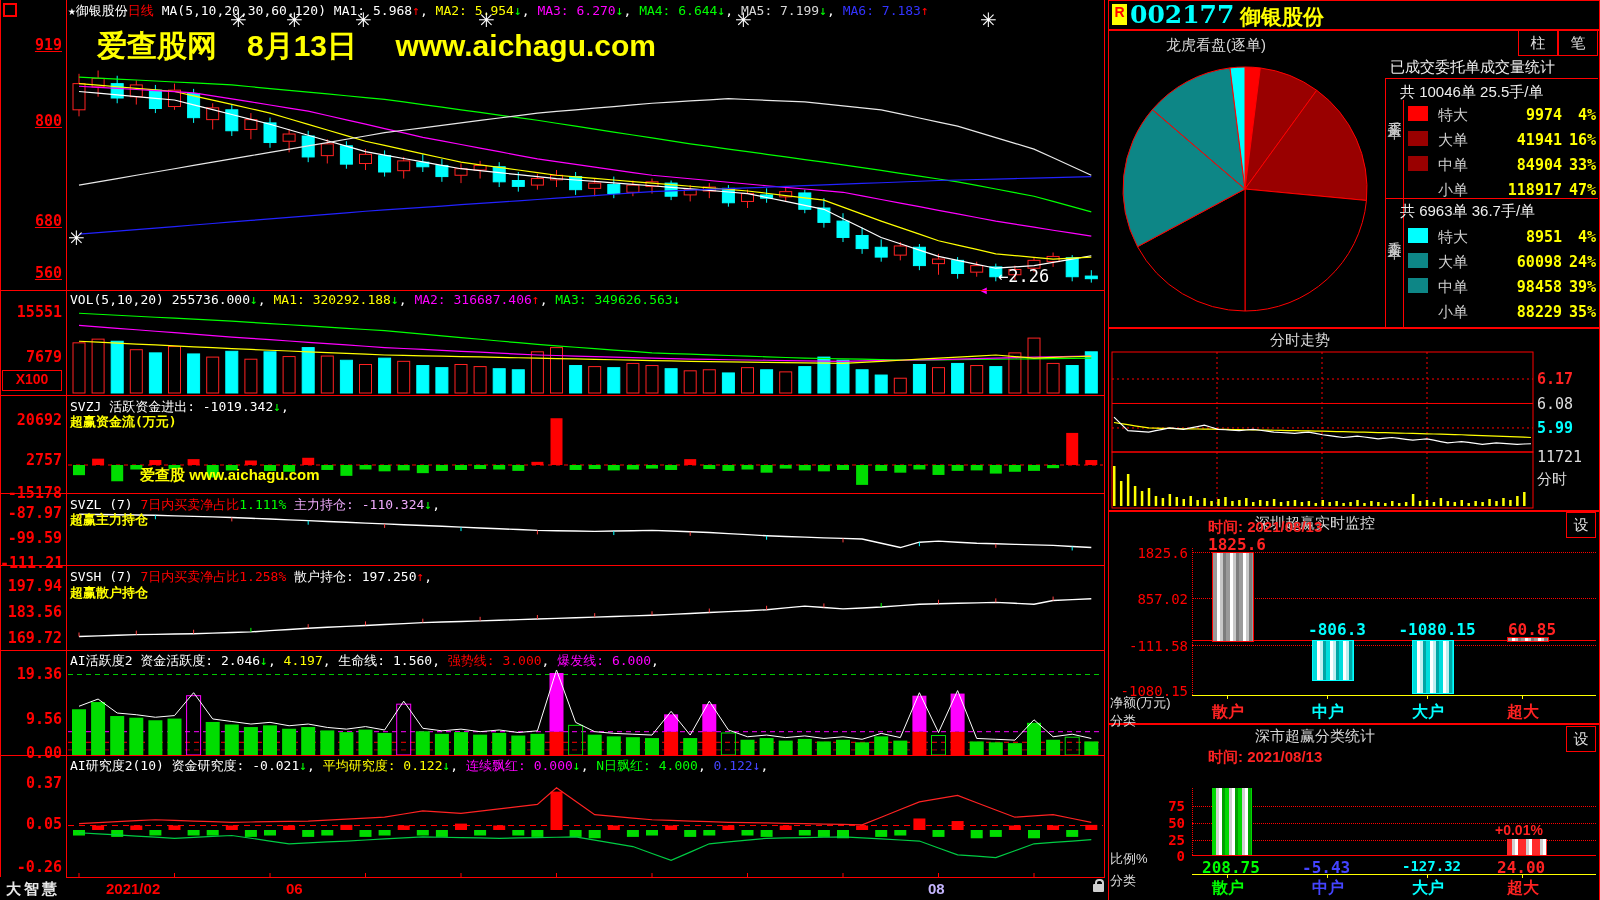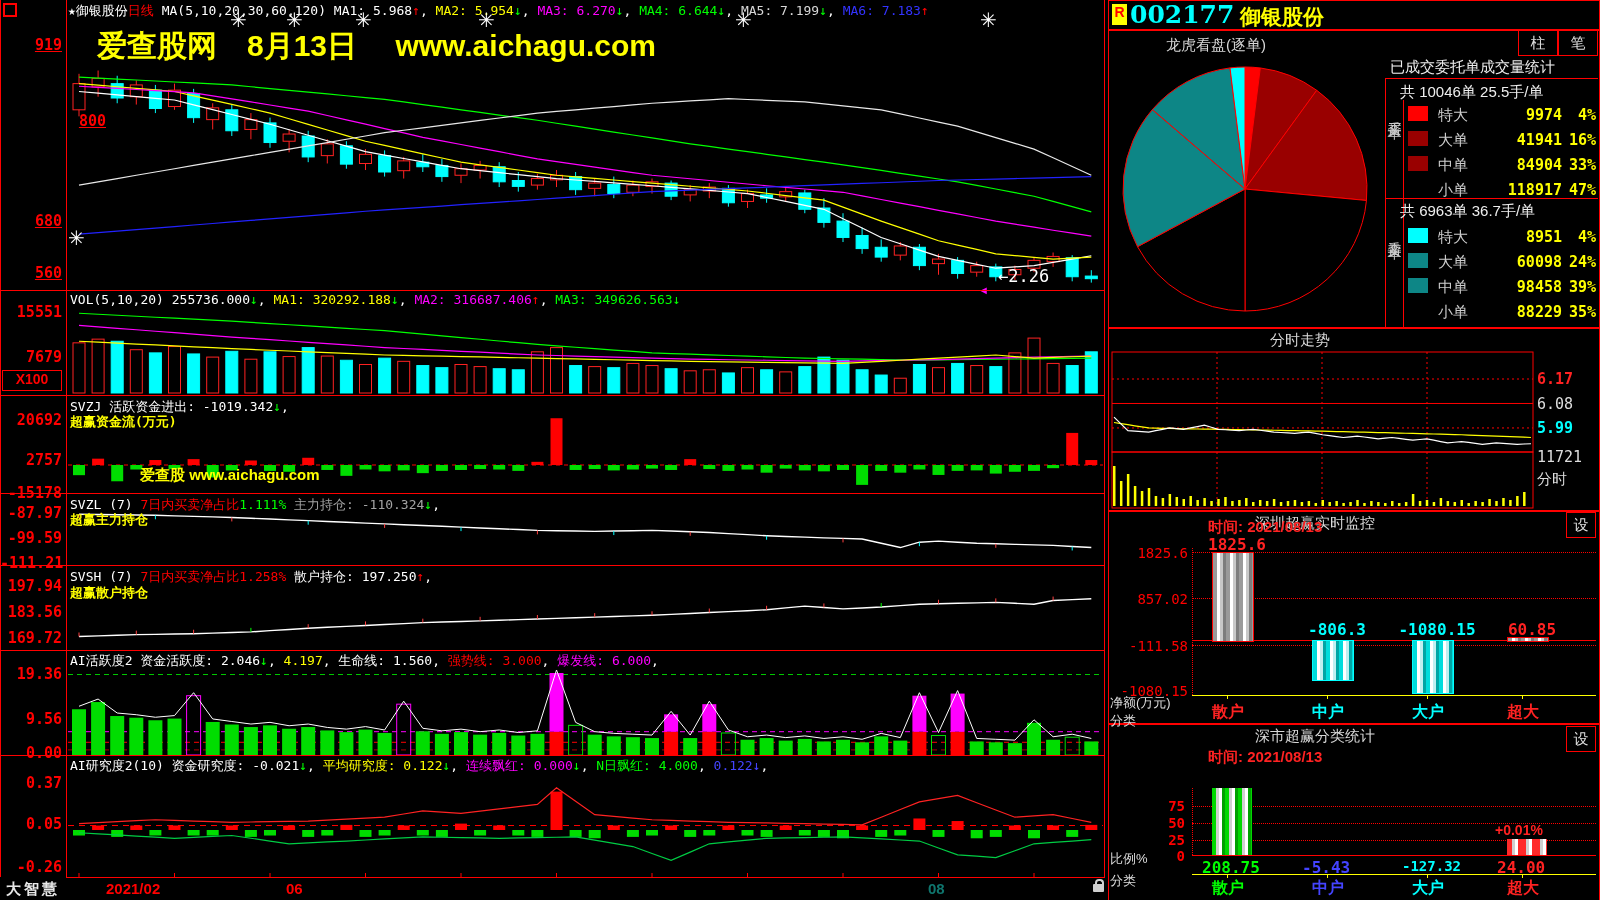--- a/index.html
+++ b/index.html
@@ -444,21 +444,21 @@
 
   <div class="abs hdr" id="main-header" style="left:68px;top:2px;"><span style="color: rgb(255, 255, 255);">★</span><span style="color: rgb(255, 255, 255);">御银股份</span><span style="color: rgb(255, 0, 0);">日线</span><span style="color: rgb(255, 255, 255);"> MA(5,10,20,30,60,120) </span><span style="color: rgb(255, 255, 255);">MA1: 5.968</span><span style="color: rgb(255, 0, 0);">↑</span><span style="color: rgb(255, 255, 255);">, </span><span style="color: rgb(255, 255, 0);">MA2: 5.954</span><span style="color: rgb(0, 255, 0);">↓</span><span style="color: rgb(255, 255, 255);">, </span><span style="color: rgb(255, 0, 255);">MA3: 6.270</span><span style="color: rgb(0, 255, 0);">↓</span><span style="color: rgb(255, 255, 255);">, </span><span style="color: rgb(0, 255, 0);">MA4: 6.644</span><span style="color: rgb(0, 255, 0);">↓</span><span style="color: rgb(255, 255, 255);">, </span><span style="color: rgb(216, 216, 216);">MA5: 7.199</span><span style="color: rgb(0, 255, 0);">↓</span><span style="color: rgb(255, 255, 255);">, </span><span style="color: rgb(51, 51, 255);">MA6: 7.183</span><span style="color: rgb(255, 0, 0);">↑</span></div>
   <div class="abs wm" style="left:97px;top:26px;font-size:30px;">爱查股网　8月13日　 www.aichagu.com</div>
   <div id="stars"></div>
   <div class="abs" style="left:978px;top:284px;color:#ff00ff;font-size:11px;">◄</div>
 
   <div class="abs hdr" id="vol-header" style="left:70px;top:292px;"><span style="color: rgb(255, 255, 255);">VOL(5,10,20) 255736.000</span><span style="color: rgb(0, 255, 0);">↓</span><span style="color: rgb(255, 255, 255);">, </span><span style="color: rgb(255, 255, 0);">MA1: 320292.188</span><span style="color: rgb(0, 255, 0);">↓</span><span style="color: rgb(255, 255, 255);">, </span><span style="color: rgb(255, 0, 255);">MA2: 316687.406</span><span style="color: rgb(255, 0, 0);">↑</span><span style="color: rgb(255, 255, 255);">, </span><span style="color: rgb(0, 255, 0);">MA3: 349626.563</span><span style="color: rgb(0, 255, 0);">↓</span></div>
   <div class="abs hdr" id="svzj-header" style="left:70px;top:398px;"><span style="color: rgb(255, 255, 255);">SVZJ  活跃资金进出: -1019.342</span><span style="color: rgb(0, 255, 0);">↓</span><span style="color: rgb(255, 255, 255);">,</span></div>
   <div class="abs hdr wm" style="left:70px;top:413px;font-size:13px;">超赢资金流(万元)</div>
   <div class="abs wm" style="left:140px;top:466px;font-size:15px;">爱查股 www.aichagu.com</div>
-  <div class="abs hdr" id="svzl-header" style="left:70px;top:496px;"><span style="color: rgb(255, 255, 255);">SVZL (7) </span><span style="color: rgb(255, 0, 0);">7日内买卖净占比</span><span style="color: rgb(0, 255, 0);">1.111%</span><span style="color: #a3a3a3;"> 主力持仓: -110.324</span><span style="color: rgb(0, 255, 0);">↓</span><span style="color: rgb(255, 255, 255);">,</span></div>
+  <div class="abs hdr" id="svzl-header" style="left:70px;top:496px;"><span style="color: rgb(255, 255, 255);">SVZL (7) </span><span style="color: rgb(255, 0, 0);">7日内买卖净占比</span><span style="color: rgb(0, 255, 0);">1.111%</span><span style="color: #f0abfc;"> 主力持仓: -110.324</span><span style="color: rgb(0, 255, 0);">↓</span><span style="color: rgb(255, 255, 255);">,</span></div>
   <div class="abs hdr wm" style="left:70px;top:511px;font-size:13px;">超赢主力持仓</div>
   <div class="abs hdr" id="svsh-header" style="left:70px;top:568px;"><span style="color: rgb(255, 255, 255);">SVSH (7) </span><span style="color: rgb(255, 0, 0);">7日内买卖净占比</span><span style="color: rgb(255, 0, 0);">1.258%</span><span style="color: rgb(255, 255, 255);"> 散户持仓: 197.250</span><span style="color: rgb(255, 0, 0);">↑</span><span style="color: rgb(255, 255, 255);">,</span></div>
   <div class="abs hdr wm" style="left:70px;top:584px;font-size:13px;">超赢散户持仓</div>
   <div class="abs hdr" id="ai-header" style="left:70px;top:652px;"><span style="color: rgb(255, 255, 255);">AI活跃度2 资金活跃度: 2.046</span><span style="color: rgb(0, 255, 0);">↓</span><span style="color: rgb(255, 255, 255);">, </span><span style="color: rgb(255, 255, 0);">4.197</span><span style="color: rgb(255, 255, 255);">, 生命线: 1.560, </span><span style="color: rgb(255, 0, 0);">强势线: 3.000</span><span style="color: rgb(255, 255, 255);">, </span><span style="color: rgb(255, 0, 255);">爆发线: 6.000</span><span style="color: rgb(255, 255, 255);">,</span></div>
   <div class="abs hdr" id="res-header" style="left:70px;top:757px;"><span style="color: rgb(255, 255, 255);">AI研究度2(10)  资金研究度: -0.021</span><span style="color: rgb(0, 255, 0);">↓</span><span style="color: rgb(255, 255, 255);">, </span><span style="color: rgb(255, 255, 0);">平均研究度: 0.122</span><span style="color: rgb(0, 255, 0);">↓</span><span style="color: rgb(255, 255, 255);">, </span><span style="color: rgb(255, 0, 255);">连续飘红: 0.000</span><span style="color: rgb(0, 255, 0);">↓</span><span style="color: rgb(255, 255, 255);">, </span><span style="color: rgb(0, 255, 0);">N日飘红: 4.000</span><span style="color: rgb(255, 255, 255);">, </span><span style="color: rgb(68, 68, 255);">0.122</span><span style="color: rgb(68, 68, 255);">↓</span><span style="color: rgb(255, 255, 255);">,</span></div>
 
   <div class="abs" style="left:998px;top:266px;color:#ffffff;font-size:17px;font-family:'DejaVu Sans Mono',monospace;">←2.26</div>
 
   <div id="left-ylabels"></div>
   <div class="abs" style="left:2px;top:370px;width:58px;height:19px;border:1px solid #ff0000;color:#ff0000;
@@ -607,21 +607,21 @@
   <div id="classify-chart"></div>
   <div class="lock" style="left:1093px;top:884px;"></div>
 <div class="abs star" style="left:230px;top:8px;">✳</div>
     <div class="abs star" style="left:286px;top:8px;">✳</div>
     <div class="abs star" style="left:355px;top:8px;">✳</div>
     <div class="abs star" style="left:478px;top:8px;">✳</div>
     <div class="abs star" style="left:735px;top:8px;">✳</div>
     <div class="abs star" style="left:980px;top:8px;">✳</div>
     <div class="abs star" style="left:68px;top:226px;">✳</div>
     <div class="abs ylab u" style="left:0;top:36px;">919</div>
-    <div class="abs ylab u" style="left:0;top:112px;padding-left:44px;">800</div>
+    <div class="abs ylab u" style="left:0;top:112px;">800</div>
     <div class="abs ylab u" style="left:0;top:188px;margin-top:24px;">680</div>
     <div class="abs ylab u" style="left:0;top:264px;">560</div>
     <div class="abs ylab" style="left:0;top:303px;">15551</div>
     <div class="abs ylab" style="left:0;top:348px;">7679</div>
     <div class="abs ylab" style="left:0;top:411px;">20692</div>
     <div class="abs ylab" style="left:0;top:451px;">2757</div>
     <div class="abs ylab" style="left:0;top:484px;">-15178</div>
     <div class="abs ylab" style="left:0;top:504px;">-87.97</div>
     <div class="abs ylab" style="left:0;top:529px;">-99.59</div>
     <div class="abs ylab" style="left:0;top:554px;">-111.21</div>
@@ -630,21 +630,21 @@
     <div class="abs ylab" style="left:0;top:629px;">169.72</div>
     <div class="abs ylab" style="left:0;top:665px;">19.36</div>
     <div class="abs ylab" style="left:0;top:710px;">9.56</div>
     <div class="abs ylab" style="left:0;top:744px;">0.00</div>
     <div class="abs ylab" style="left:0;top:774px;">0.37</div>
     <div class="abs ylab" style="left:0;top:815px;">0.05</div>
     <div class="abs ylab" style="left:0;top:858px;">-0.26</div>
     <div class="abs " style="left:106px;top:880px;color:#ff0000;font-size:15px;font-weight:bold;">2021/02</div>
     <div class="abs " style="left:286px;top:880px;color:#ff0000;font-size:15px;font-weight:bold;">06</div>
     <div class="abs " style="left:548px;top:908px;color:#84cc16;font-size:15px;font-weight:bold;">07</div>
-    <div class="abs " style="left:928px;top:880px;color:#0f766e;font-size:15px;font-weight:bold;">08</div>
+    <div class="abs " style="left:928px;top:880px;color:#c4b5fd;font-size:15px;font-weight:bold;">08</div>
     <div class="chip" style="left: 1408px; top: 106px; background: rgb(255, 0, 0);"></div>
     <div class="lrow-label" style="left: 1438px; top: 106px;">特大</div>
     <div class="lrow-val" style="left: 1470px; top: 106px; width: 92px;">9974</div>
     <div class="lrow-val" style="left: 1562px; top: 106px; width: 34px;">4%</div>
     <div class="chip" style="left: 1408px; top: 131px; background: rgb(153, 0, 0);"></div>
     <div class="lrow-label" style="left: 1438px; top: 131px;">大单</div>
     <div class="lrow-val" style="left: 1470px; top: 131px; width: 92px;">41941</div>
     <div class="lrow-val" style="left: 1562px; top: 131px; width: 34px;">16%</div>
     <div class="chip" style="left: 1408px; top: 156px; background: rgb(153, 0, 0);"></div>
     <div class="lrow-label" style="left: 1438px; top: 156px;">中单</div>

